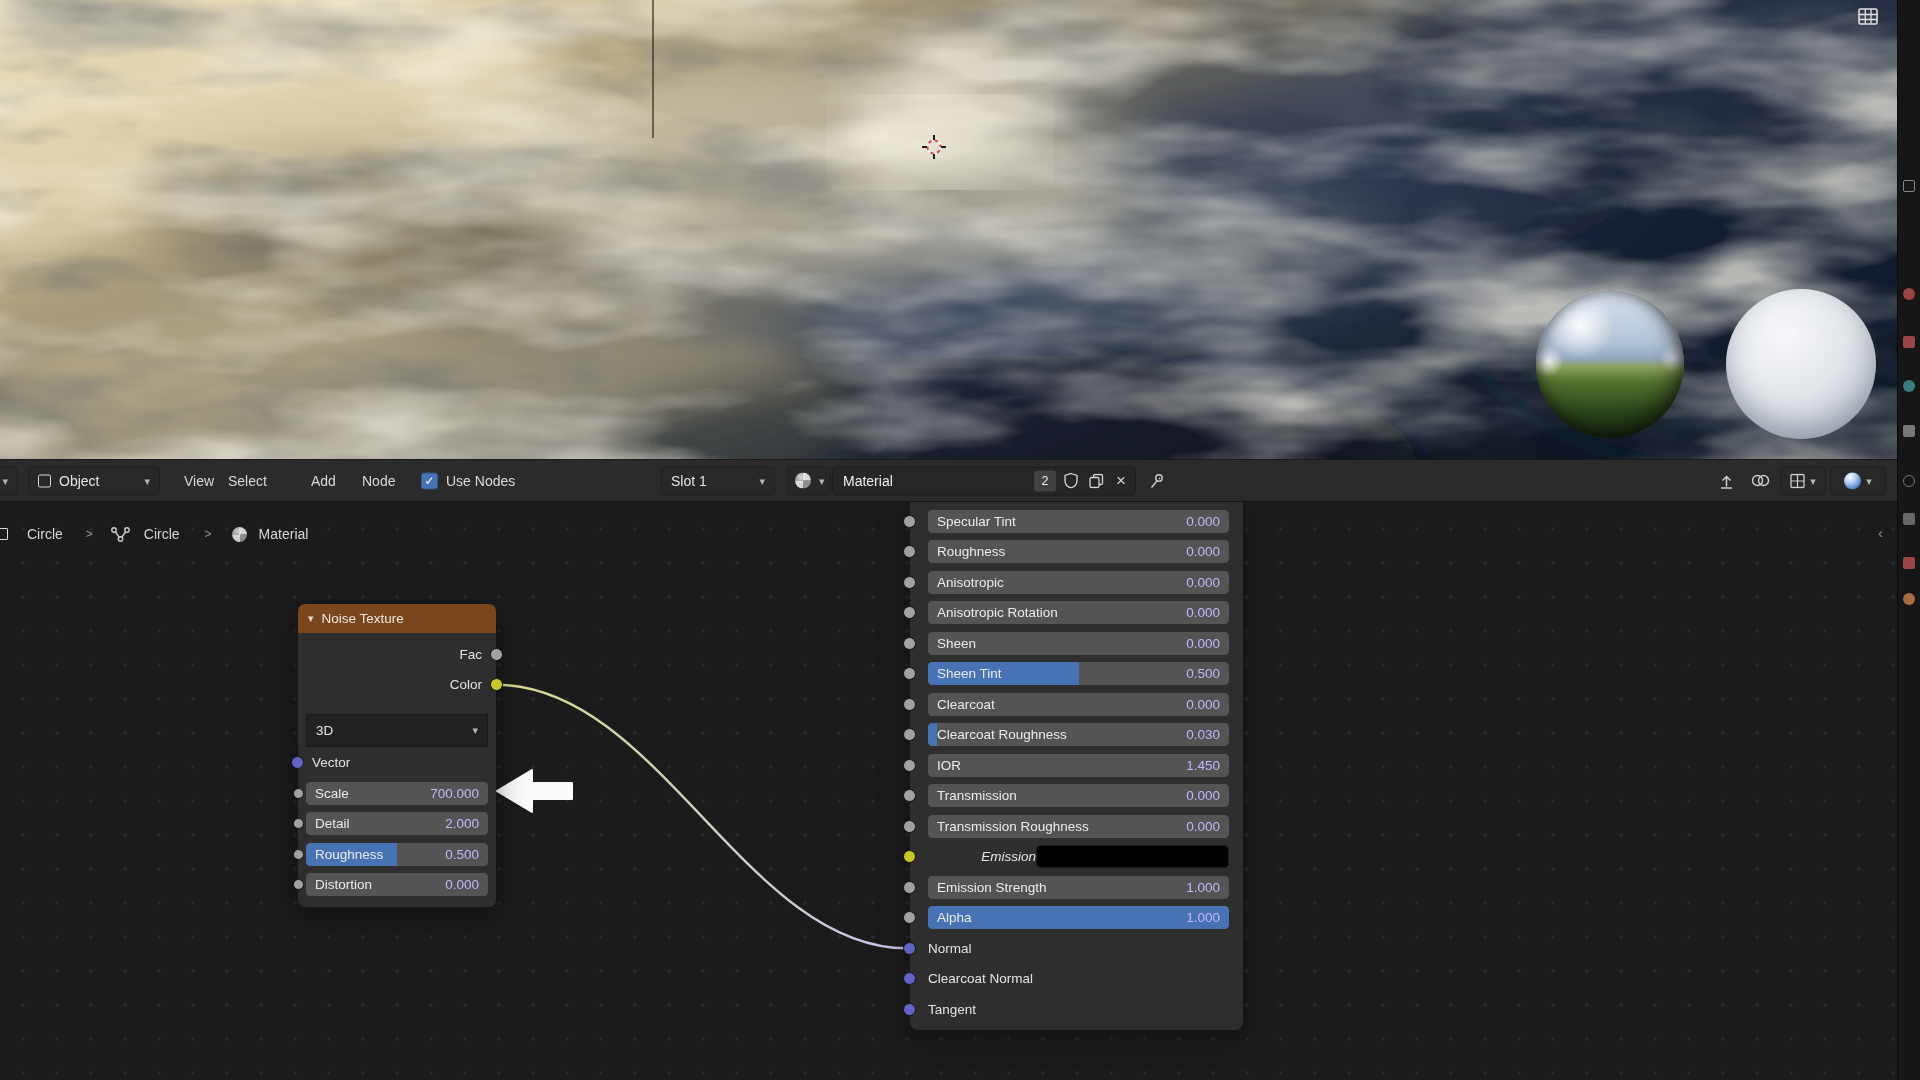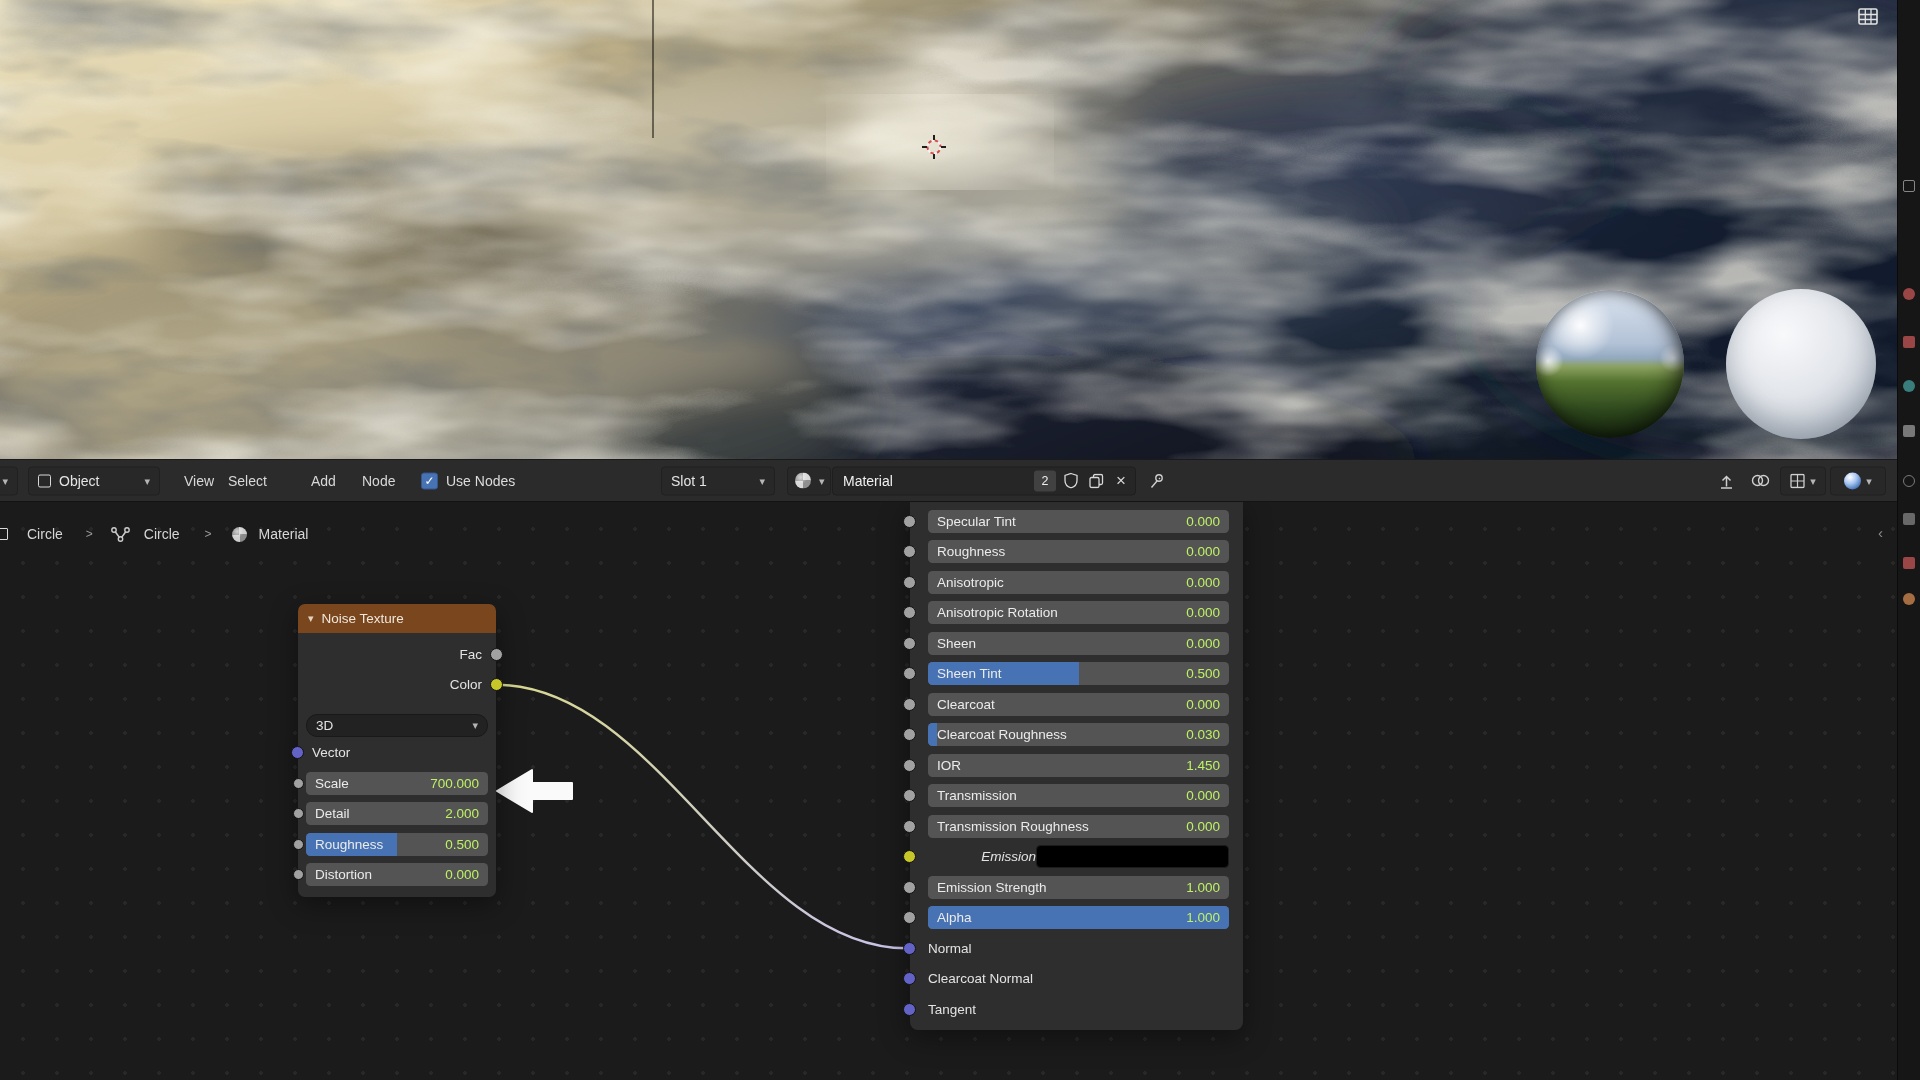--- a/index.html
+++ b/index.html
@@ -111,33 +111,33 @@
     height:29px; background:#79461d; border-radius:7px 7px 0 0;
     display:flex; align-items:center; gap:8px; padding:0 10px; color:#efe7dc;
   }
   .nhead .i-chev { color:#e2d2bf; }
   .nbody { background:rgba(47,47,47,.97); border-radius:0 0 7px 7px; padding:6px 0 11px; position:relative; }
   .nrow { height:30.5px; display:flex; align-items:center; padding:0 14px; position:relative; color:#e3e3e3; }
   .nrow.out { justify-content:flex-end; }
   .nrow .sock.r { right:-7px; top:50%; margin-top:-6.5px; }
   .nrow .sock.l { left:-7px; top:50%; margin-top:-6.5px; }
   .ndrop {
-    margin:14px 8px 0; height:23px; background:#222222; border:1px solid #191919; border-radius:11px;
+    margin:14px 8px 0; height:33px; background:#222222; border:1px solid #191919; border-radius:0;
     display:flex; align-items:center; justify-content:space-between; padding:0 9px; color:#e2e2e2;
   }
   .nfrow { position:relative; margin:7.5px 8px 0; height:23px; }
   .nfrow.first { margin-top:4px; }
   .nfrow .sock { left:-13.5px; top:50%; margin-top:-5.5px; }
   .nfield, .pfield {
     position:relative; overflow:hidden; background:#545454; border-radius:4.5px; height:23px;
     display:flex; align-items:center; justify-content:space-between; padding:0 9px;
   }
   .fill { position:absolute; left:0; top:0; bottom:0; background:#4772b3; }
   .flab { position:relative; color:#ebebeb; white-space:nowrap; }
-  .fval { position:relative; color:#bef264; white-space:nowrap; }
+  .fval { position:relative; color:#c4b5fd; white-space:nowrap; }
 
   
   .pnode {
     left:910px; top:0; width:333px; height:528px;
     background:rgba(47,47,47,.97); border-radius:0 0 8px 8px; padding-top:4px;
     filter:drop-shadow(0 8px 14px rgba(0,0,0,.4));
   }
   .prow { height:30.5px; display:flex; align-items:center; padding:0 14px 0 18px; position:relative; color:#e3e3e3; }
   .prow .sock { left:-7px; top:50%; margin-top:-6.5px; }
   .pfield { flex:1; }

